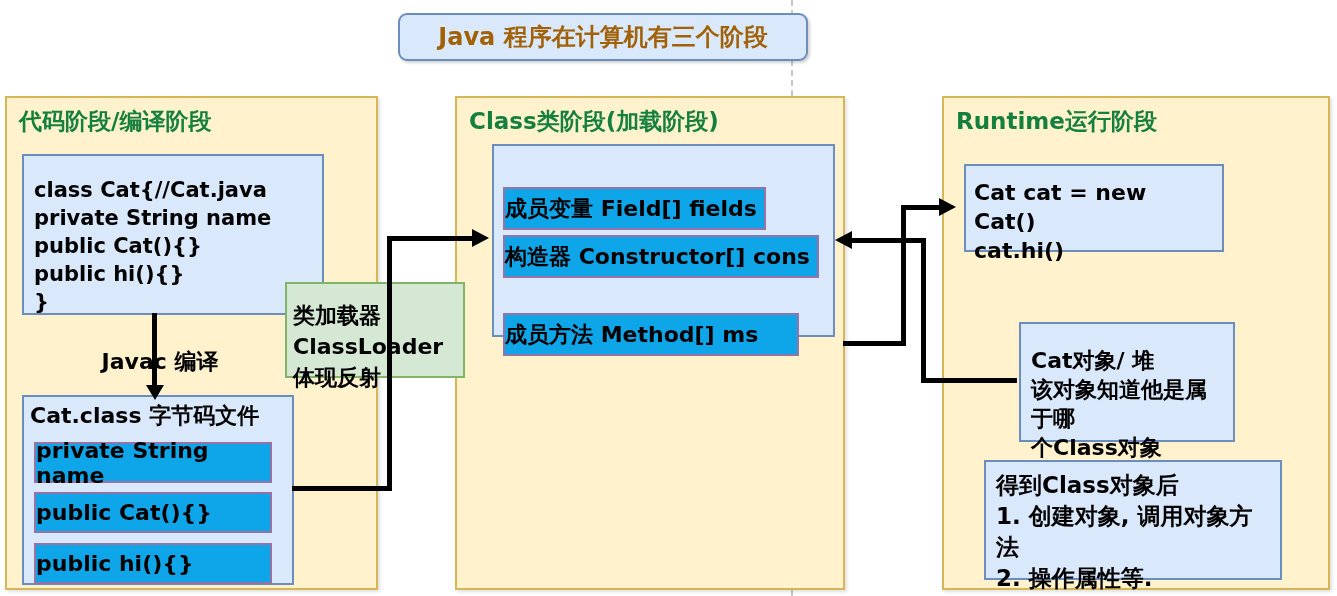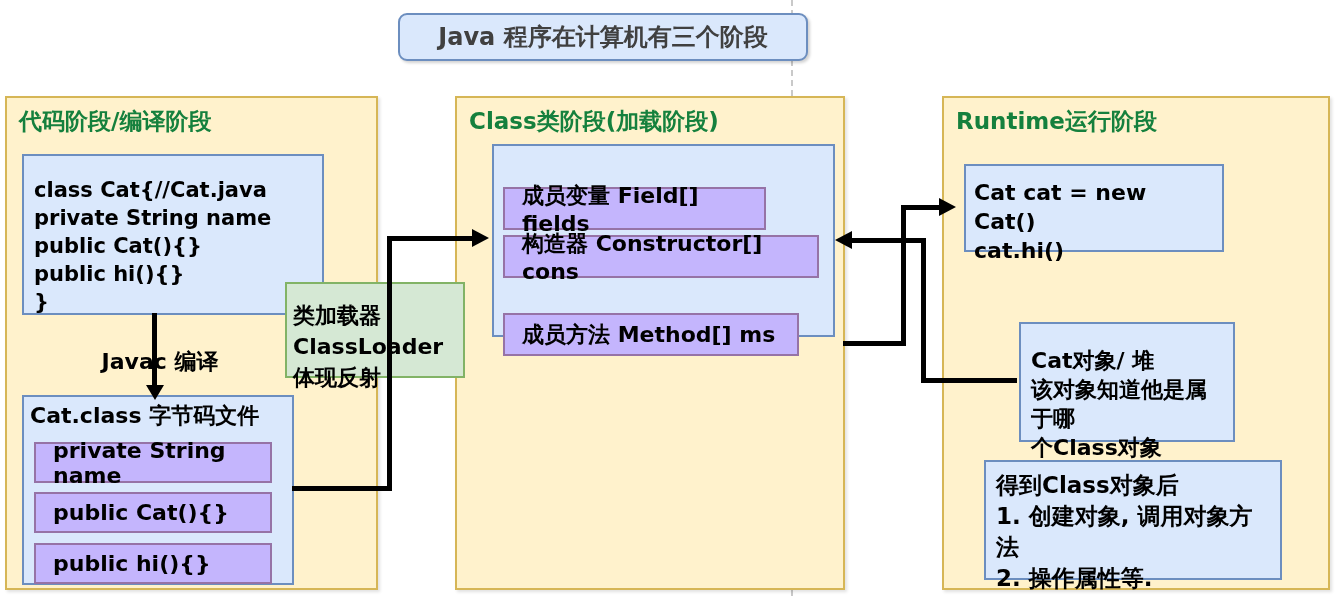--- a/index.html
+++ b/index.html
@@ -6,34 +6,34 @@
   html,body { width:1337px; height:596px; background:#ffffff; overflow:hidden;
     font-family:"DejaVu Sans","Liberation Sans",sans-serif; }
   .stage { position:relative; width:1337px; height:596px; background:#ffffff; }
 
   .guide { position:absolute; left:791px; top:0; width:0; height:596px;
     border-left:2px dashed #c9c9c9; z-index:0; }
 
   .title-box { position:absolute; left:398px; top:13px; width:410px; height:48px;
     background:#dae8fc; border:2px solid #6c8ebf; border-radius:9px; z-index:2;
     display:flex; align-items:center; justify-content:center;
-    font-size:24px; font-weight:bold; color:#404040;
+    font-size:24px; font-weight:bold; color:#a16207;
     box-shadow:2px 2px 3px rgba(0,0,0,0.18); }
 
   .panel { position:absolute; top:96px; height:494px; background:#fff2cc;
     border:2px solid #d6b656; z-index:1; box-shadow:2px 2px 3px rgba(0,0,0,0.12); }
   .panel-code    { left:5px;   width:373px; }
   .panel-class   { left:455px; width:390px; }
   .panel-runtime { left:942px; width:388px; }
   .panel-title { position:absolute; left:12px; top:8px; font-size:23px; font-weight:bold; color:#15803d; }
 
   .bluebox { position:absolute; background:#dae8fc; border:2px solid #6c8ebf; color:#000;
     font-weight:bold; }
-  .pinkbox { position:absolute; background:#c4b5fd; border:2px solid #9673a6; color:#000;
-    font-weight:bold; font-size:22px; display:flex; align-items:center; padding-left:17px; }
+  .pinkbox { position:absolute; background:#0ea5e9; border:2px solid #9673a6; color:#000;
+    font-weight:bold; font-size:22px; display:flex; align-items:center; padding-left:0; }
   .greenbox { position:absolute; left:285px; top:282px; width:180px; height:96px;
     background:#d5e8d4; border:2px solid #82b366; z-index:3;
     font-size:22px; font-weight:bold; color:#000; line-height:31px; padding:16px 6px;
     white-space:pre-line; }
 
   
   .src-box { left:15px; top:56px; width:302px; height:161px; font-size:21px;
     line-height:28px; padding:20px 10px; white-space:pre-line; }
   .bytecode-box { left:15px; top:297px; width:272px; height:190px; font-size:22px; }
   .bytecode-title { position:absolute; left:6px; top:4px; font-weight:bold; }

